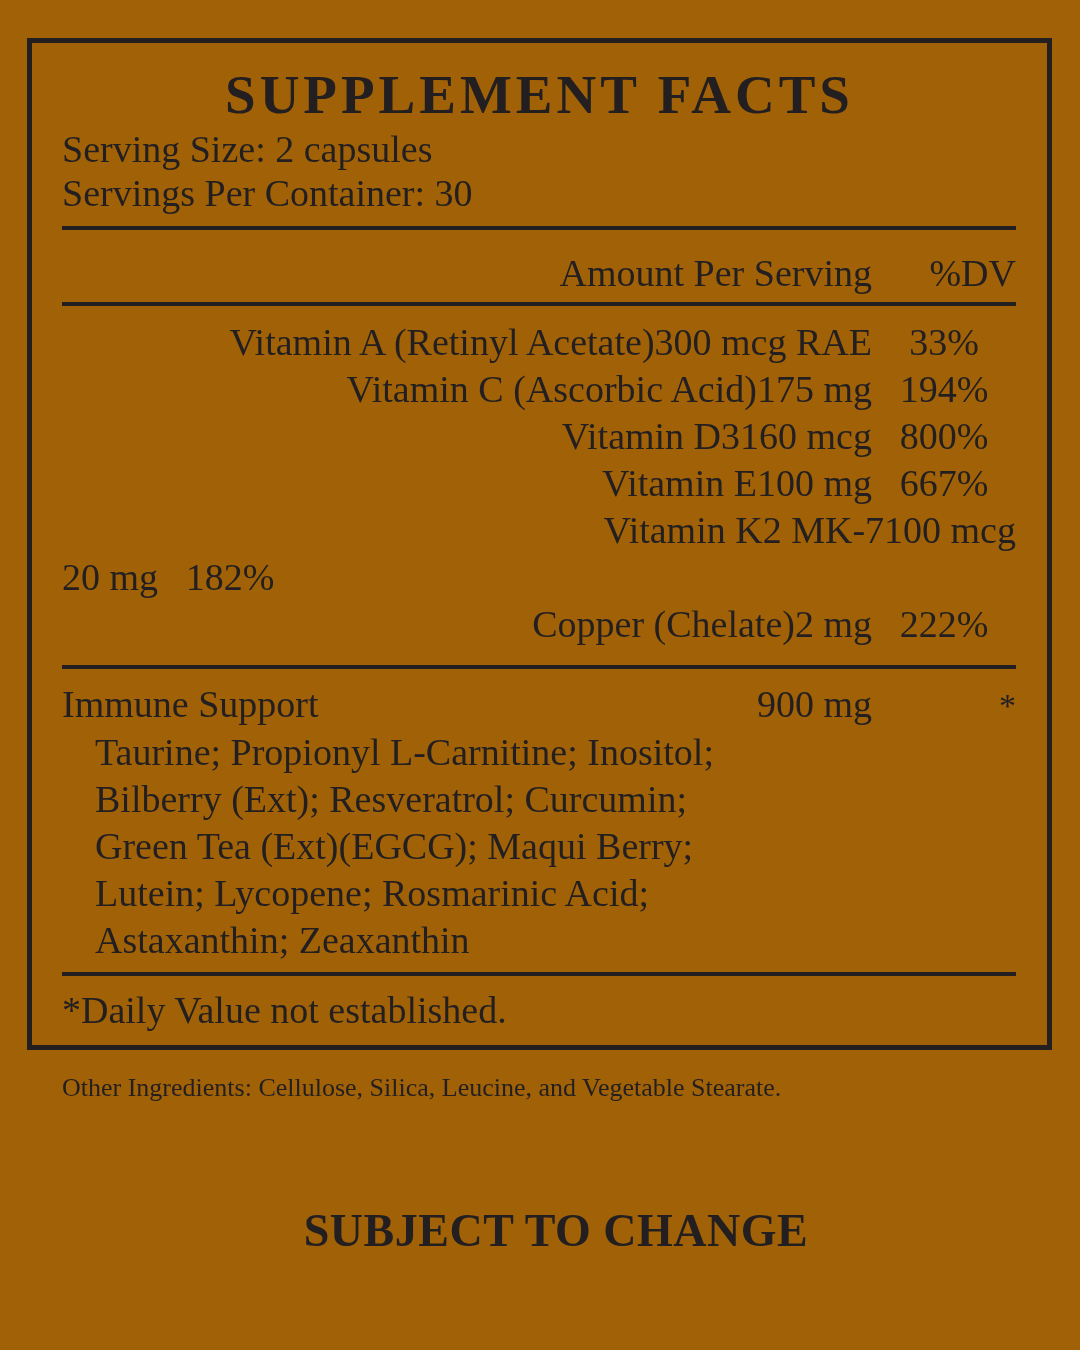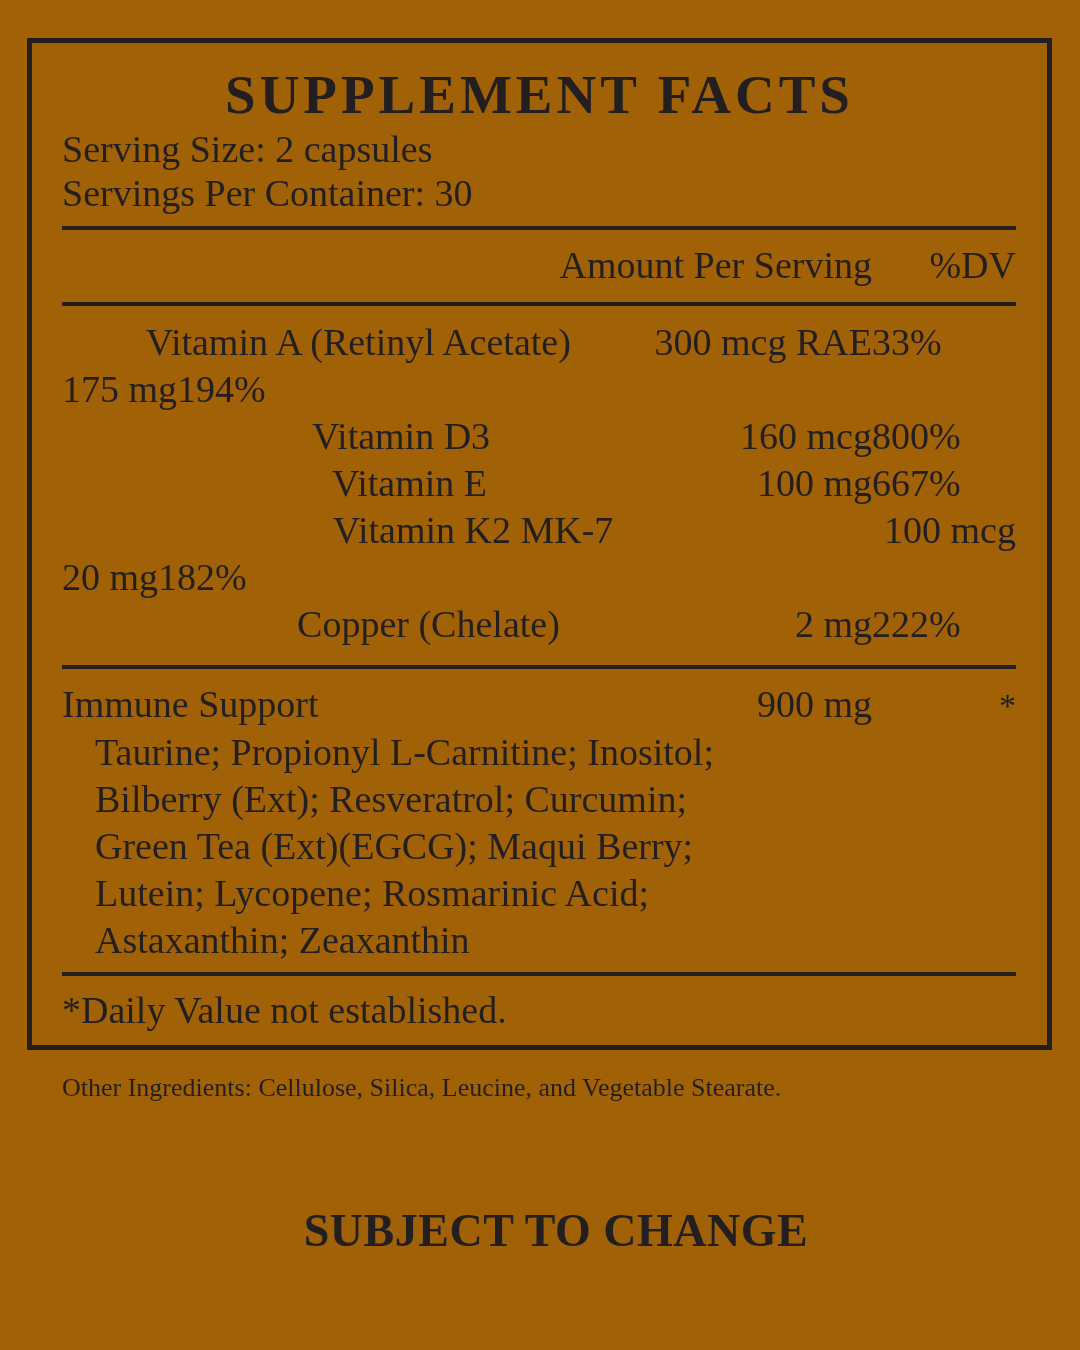--- a/index.html
+++ b/index.html
@@ -59,37 +59,37 @@
     width: 954px;
     display: flex;
     align-items: baseline;
     font-size: 38px;
     line-height: 47px;
     white-space: nowrap;
   }
   .flexrow .lbl { flex: 1; text-align: left; }
   .flexrow .amt { text-align: right; }
   .flexrow .dv  { width: 144px; text-align: right; }
-  .header-row { top: 200px; line-height: 44px; }
+  .header-row { top: 208px; line-height: 44px; }
   .rows-block {
     position: absolute;
     left: 30px;
     width: 954px;
     top: 276px;
   }
   .nutrient-row {
     display: flex;
     align-items: baseline;
     font-size: 38px;
     line-height: 47px;
     white-space: nowrap;
   }
-  .nutrient-row .lbl { flex: 1; text-align: center; }
+  .nutrient-row .lbl { flex: 1; text-align: right; }
   .nutrient-row .amt { text-align: right; }
-  .nutrient-row .dv  { width: 144px; text-align: left; }
+  .nutrient-row .dv  { width: 144px; text-align: center; }
   .blend-row { top: 638px; }
   .blend-row .dv { font-size: 34px; }
   .blend-ingredients {
     position: absolute;
     left: 63px;
     top: 686px;
     width: 920px;
     font-size: 38px;
     line-height: 47px;
   }
@@ -143,20 +143,21 @@
 
     <div class="rule rule-2"></div>
 
     <div class="rows-block">
       <div class="nutrient-row">
         <span class="lbl">Vitamin A (Retinyl Acetate)</span>
         <span class="amt">300 mcg RAE</span>
         <span class="dv">33%</span>
       </div>
       <div class="nutrient-row">
+        <span class="lbl">Vitamin C (Ascorbic Acid)</span>
         <span class="amt">175 mg</span>
         <span class="dv">194%</span>
       </div>
       <div class="nutrient-row">
         <span class="lbl">Vitamin D3</span>
         <span class="amt">160 mcg</span>
         <span class="dv">800%</span>
       </div>
       <div class="nutrient-row">
         <span class="lbl">Vitamin E</span>

